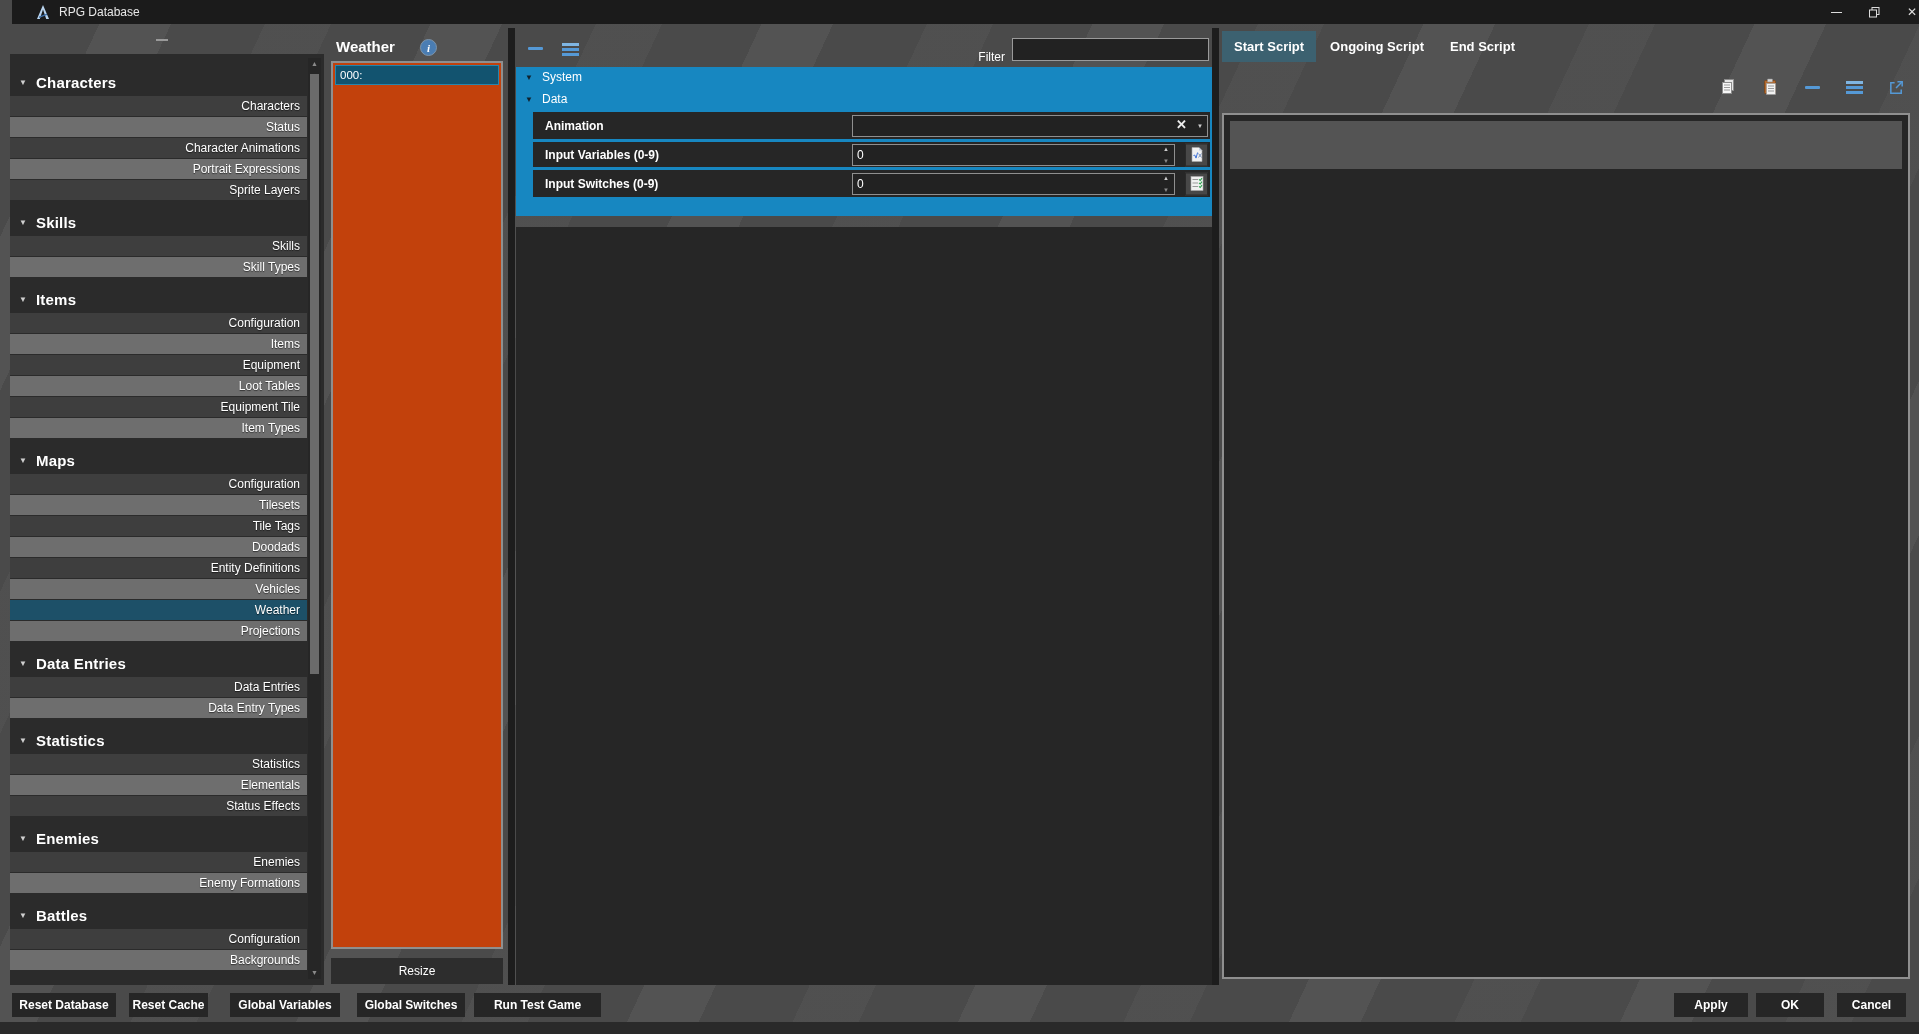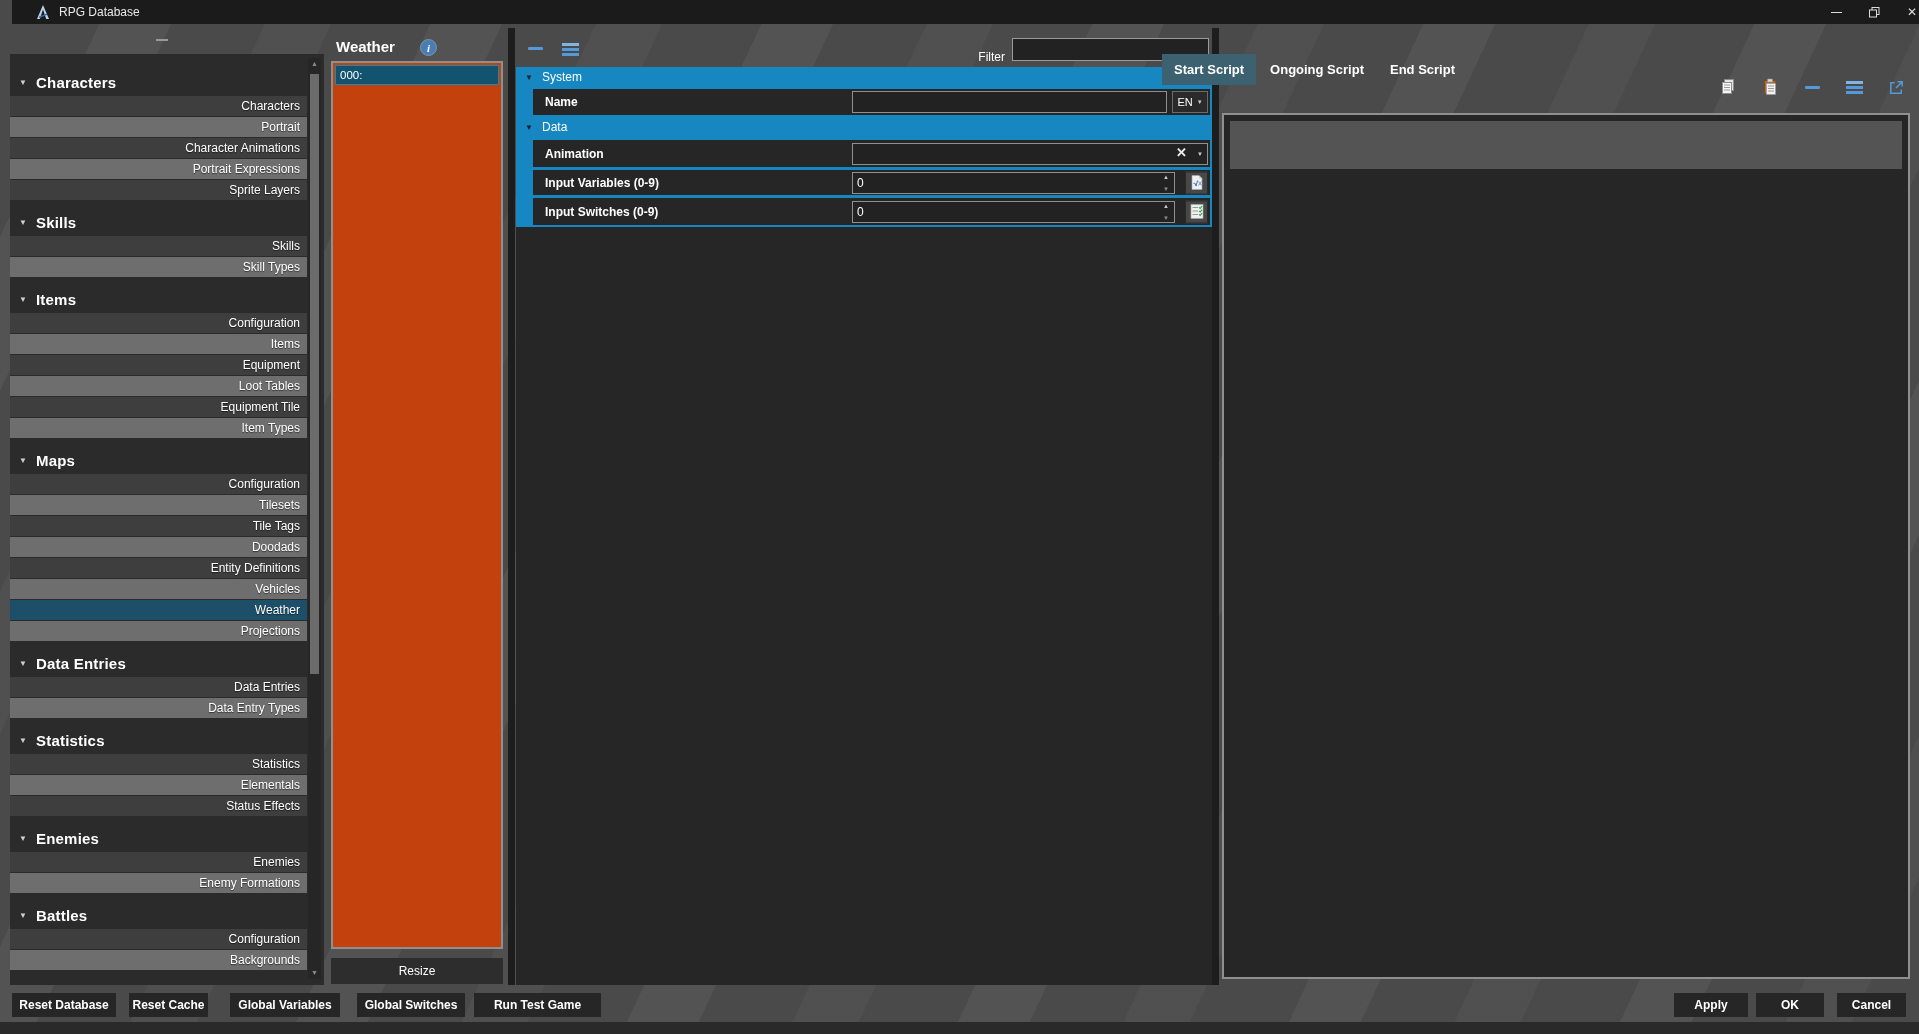--- a/index.html
+++ b/index.html
@@ -81,21 +81,21 @@
   .combo .clear { position:absolute; right:20px; top:1px; font-size:13px; font-weight:bold; color:#eee; }
   .combo .arr { position:absolute; right:4px; top:7px; font-size:6px; color:#ccc; }
   .spin-arrows { position:absolute; left:627px; top:50%; transform:translateY(-50%); width:12px; height:20px;
     display:flex; flex-direction:column; align-items:center; justify-content:space-between; }
   .spin-arrows span { font-size:6px; line-height:8px; color:#ccc; }
   .spin-arrows span.dn { color:#8a8a8a; }
   .picker-btn { position:absolute; left:652px; top:50%; transform:translateY(-50%); width:23px; height:23px;
     background:#484848; border:1px solid #2a2a2a; display:flex; align-items:center; justify-content:center; }
   .props-body { position:absolute; left:516px; top:227px; width:696px; height:758px; background:#262626; }
   
-  .tabs { position:absolute; left:1162px; top:31px; display:flex;margin-top:23px; }
+  .tabs { position:absolute; left:1222px; top:31px; display:flex; }
   .tab { height:31px; line-height:31px; padding:0 12px; margin-right:2px; font-size:13px; font-weight:bold; color:#fff; }
   .tab.selected { background:#3c6170; }
   .script-icons { position:absolute; left:1717px; top:77px; display:flex; gap:20px; align-items:center; height:20px; }
   .si { width:22px; height:20px; display:flex; align-items:center; justify-content:center; }
   .si .minus { width:15px; height:3px; background:#5599d6; border-radius:1px; }
   .si .burger { width:17px; height:13px; display:flex; flex-direction:column; justify-content:space-between; }
   .si .burger i { height:3px; background:#5599d6; display:block; }
   .si .burger i:first-child { background:#7fb5e2; }
   .script-box { position:absolute; left:1222px; top:113px; width:688px; height:866px;
     background:#262626; border:2px solid #8f8f8f; padding:6px; }
@@ -138,21 +138,21 @@
   </div>
 </div>
 
 <div class="sidebar-collapse">
     <i></i>
   </div>
 <div class="sidebar">
   <div class="sb-content" id="sb-content">
       <div class="sb-section-header"><span class="tri">▼</span><span>Characters</span></div>
       <div class="sb-item dark">Characters</div>
-      <div class="sb-item light">Portrait</div>
+      <div class="sb-item light">Status</div>
       <div class="sb-item dark">Character Animations</div>
       <div class="sb-item light">Portrait Expressions</div>
       <div class="sb-item dark">Sprite Layers</div>
       <div class="sb-section-header"><span class="tri">▼</span><span>Skills</span></div>
       <div class="sb-item dark">Skills</div>
       <div class="sb-item light">Skill Types</div>
       <div class="sb-section-header"><span class="tri">▼</span><span>Items</span></div>
       <div class="sb-item dark">Configuration</div>
       <div class="sb-item light">Items</div>
       <div class="sb-item dark">Equipment</div>
@@ -206,28 +206,20 @@
     <i></i>
   </div>
 <div class="filter-label">Filter</div>
 <input class="filter-input" type="text" value="" style="">
 
 <div class="props-table">
   <div class="phead h1">
     <span class="tri">▼</span>
     <span>System</span>
   </div>
-  <div class="prow r-name">
-    <span class="plabel">Name</span>
-    <input class="pinput txt" type="text" value="" style="">
-    <div class="lang-select">
-      <span>EN</span>
-      <span class="arr">▼</span>
-    </div>
-  </div>
   <div class="phead h2">
     <span class="tri">▼</span>
     <span>Data</span>
   </div>
   <div class="prow r-anim">
     <span class="plabel">Animation</span>
     <div class="combo">
       <span class="clear">✕</span>
       <span class="arr">▼</span>
     </div>

